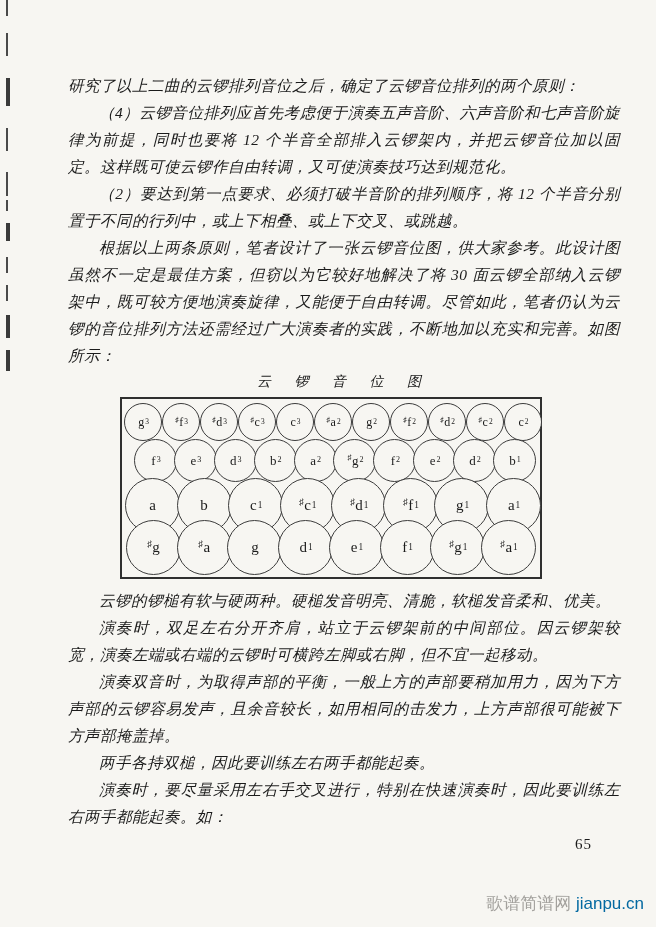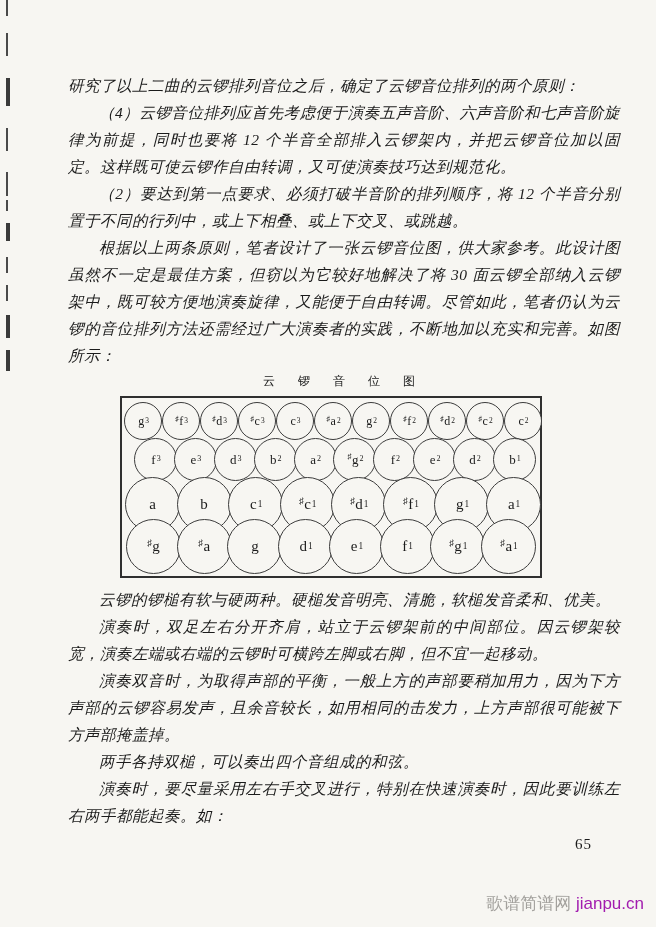--- a/index.html
+++ b/index.html
@@ -18,22 +18,22 @@
   .content{
     position:absolute;left:68px;top:72px;width:552px;
   }
   .para{
     font-size:15.5px;line-height:27px;text-align:justify;margin:0;
     letter-spacing:0.5px;
     font-style:italic;
   }
   .indent{text-indent:2em;}
   .diagram-title{
-    text-align:center;font-size:12px;letter-spacing:10px;
-    margin:4px 0 6px 0;font-weight:bold;font-weight:normal;
+    text-align:center;font-size:14px;letter-spacing:10px;
+    margin:4px 0 6px 0;font-weight:bold;font-weight:normal;font-style:italic;
   }
   .diagram-box{
     position:relative;margin-left:52px;width:422px;height:182px;
     border:2px solid #2f2f2f;background:#f7f6f2;box-sizing:border-box;
   }
   .gong-row{position:absolute;display:flex;}
   .gong{
     flex:0 0 auto;border:1.3px solid #3c3c3c;border-radius:50%;
     background:#f7f6f2;display:flex;align-items:center;justify-content:center;
     box-sizing:border-box;
@@ -43,21 +43,21 @@
   .gong sup{font-size:0.62em;position:relative;top:-0.1em;left:1px;}
   .below{margin-top:8px;}
   .page-number{
     position:absolute;right:64px;top:836px;font-size:15px;letter-spacing:1px;
   }
   .watermark{
     position:absolute;right:12px;bottom:12px;font-size:17px;
     font-family:"Liberation Sans","DejaVu Sans",sans-serif;
   }
   .wm-gray{color:#a3a19d;}
-  .wm-link{color:#a21caf;}
+  .wm-link{color:#0369a1;}
 </style>
 </head>
 <body>
 
 <div class="page">
 
   <div class="tick" style="top:0;height:16px"></div>
   <div class="tick" style="top:33px;height:23px"></div>
   <div class="tick th" style="top:78px;height:28px"></div>
   <div class="tick" style="top:128px;height:23px"></div>
@@ -123,21 +123,21 @@
           <div class="gong" style="width: 55px; height: 55px; font-size: 15px; margin-left: -4.28571px;">f<sup>1</sup></div>
           <div class="gong" style="width: 55px; height: 55px; font-size: 15px; margin-left: -4.28571px;"><span class="sh">♯</span>g<sup>1</sup></div>
           <div class="gong" style="width: 55px; height: 55px; font-size: 15px; margin-left: -4.28571px;"><span class="sh">♯</span>a<sup>1</sup></div>
         </div>
     </div>
 
     <div class="below"></div>
     <p class="para indent">云锣的锣槌有软与硬两种。硬槌发音明亮、清脆，软槌发音柔和、优美。</p>
     <p class="para indent">演奏时，双足左右分开齐肩，站立于云锣架前的中间部位。因云锣架较宽，演奏左端或右端的云锣时可横跨左脚或右脚，但不宜一起移动。</p>
     <p class="para indent">演奏双音时，为取得声部的平衡，一般上方的声部要稍加用力，因为下方声部的云锣容易发声，且余音较长，如用相同的击发力，上方声部很可能被下方声部掩盖掉。</p>
-    <p class="para indent">两手各持双槌，可以奏出四个音组成的和弦。</p>
+    <p class="para indent">两手各持双槌，因此要训练左右两手都能起奏。</p>
     <p class="para indent">演奏时，要尽量采用左右手交叉进行，特别在快速演奏时，因此要训练左右两手都能起奏。如：</p>
 
   </div>
 
   <div class="page-number">65</div>
 
   <div class="watermark">
     <span class="wm-gray">歌谱简谱网 </span><span class="wm-link">jianpu.cn</span>
   </div>
 

